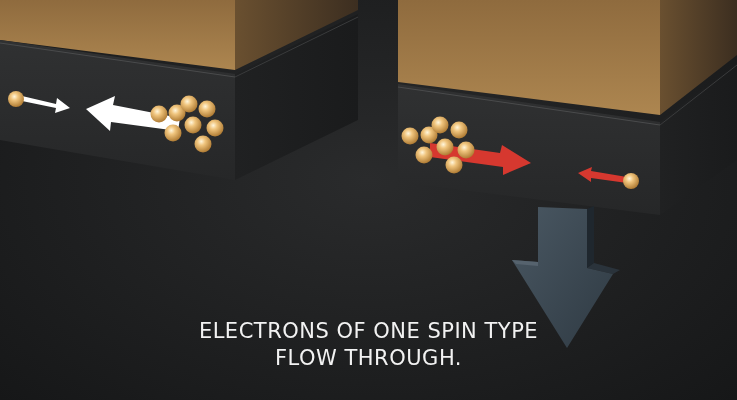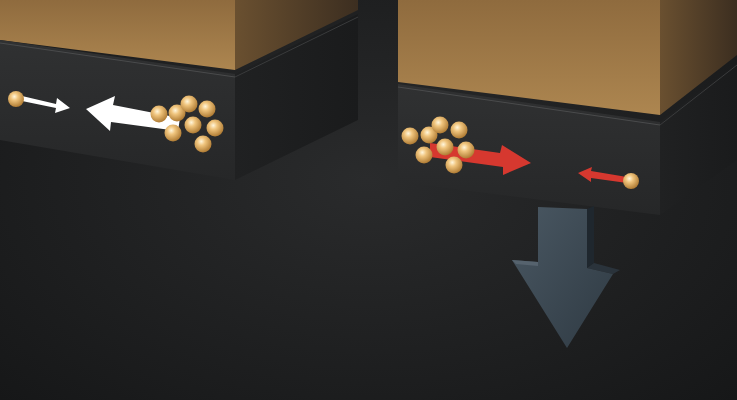--- a/index.html
+++ b/index.html
@@ -110,13 +110,17 @@
     <g>
 
       <polygon points="587,209 594,206 594,263 587,268" fill="#1f272e"></polygon>
       <polygon points="587,268 594,263 620,270 613,274" fill="#2a333b"></polygon>
 
       <polygon points="538,207 587,209 587,268 613,274 567,348 512,260 538,262" fill="url(#steel)"></polygon>
       <polygon points="512,260 538,262 538,266 516,264" fill="#56636e"></polygon>
     </g>
   </svg>
 
+  <div class="caption">
+    <span>ELECTRONS OF ONE SPIN TYPE</span>
+    <span>FLOW THROUGH.</span>
+  </div>
 </div>
 
 </body></html>

